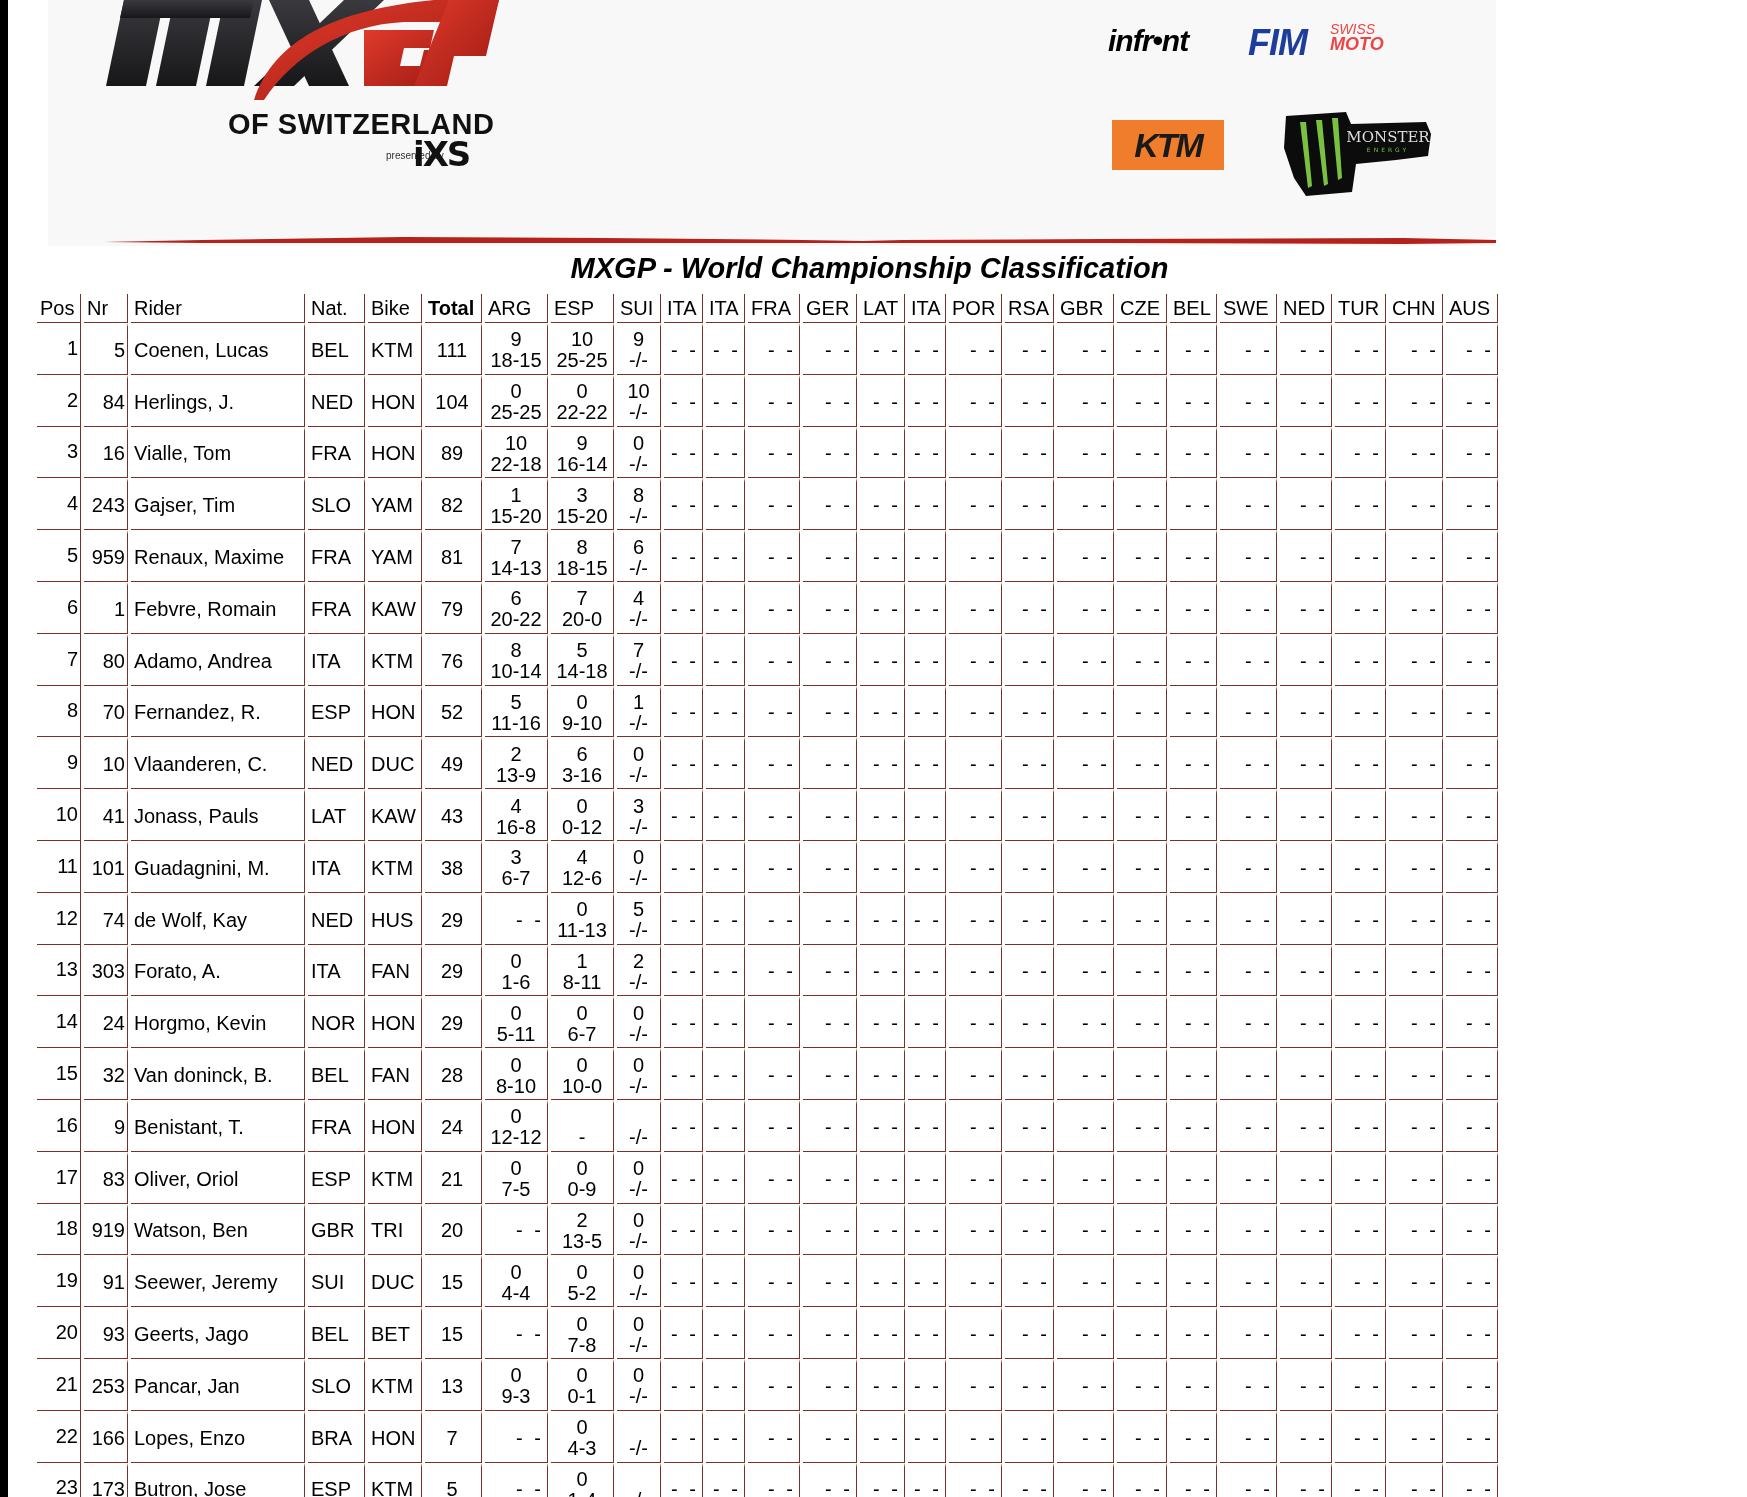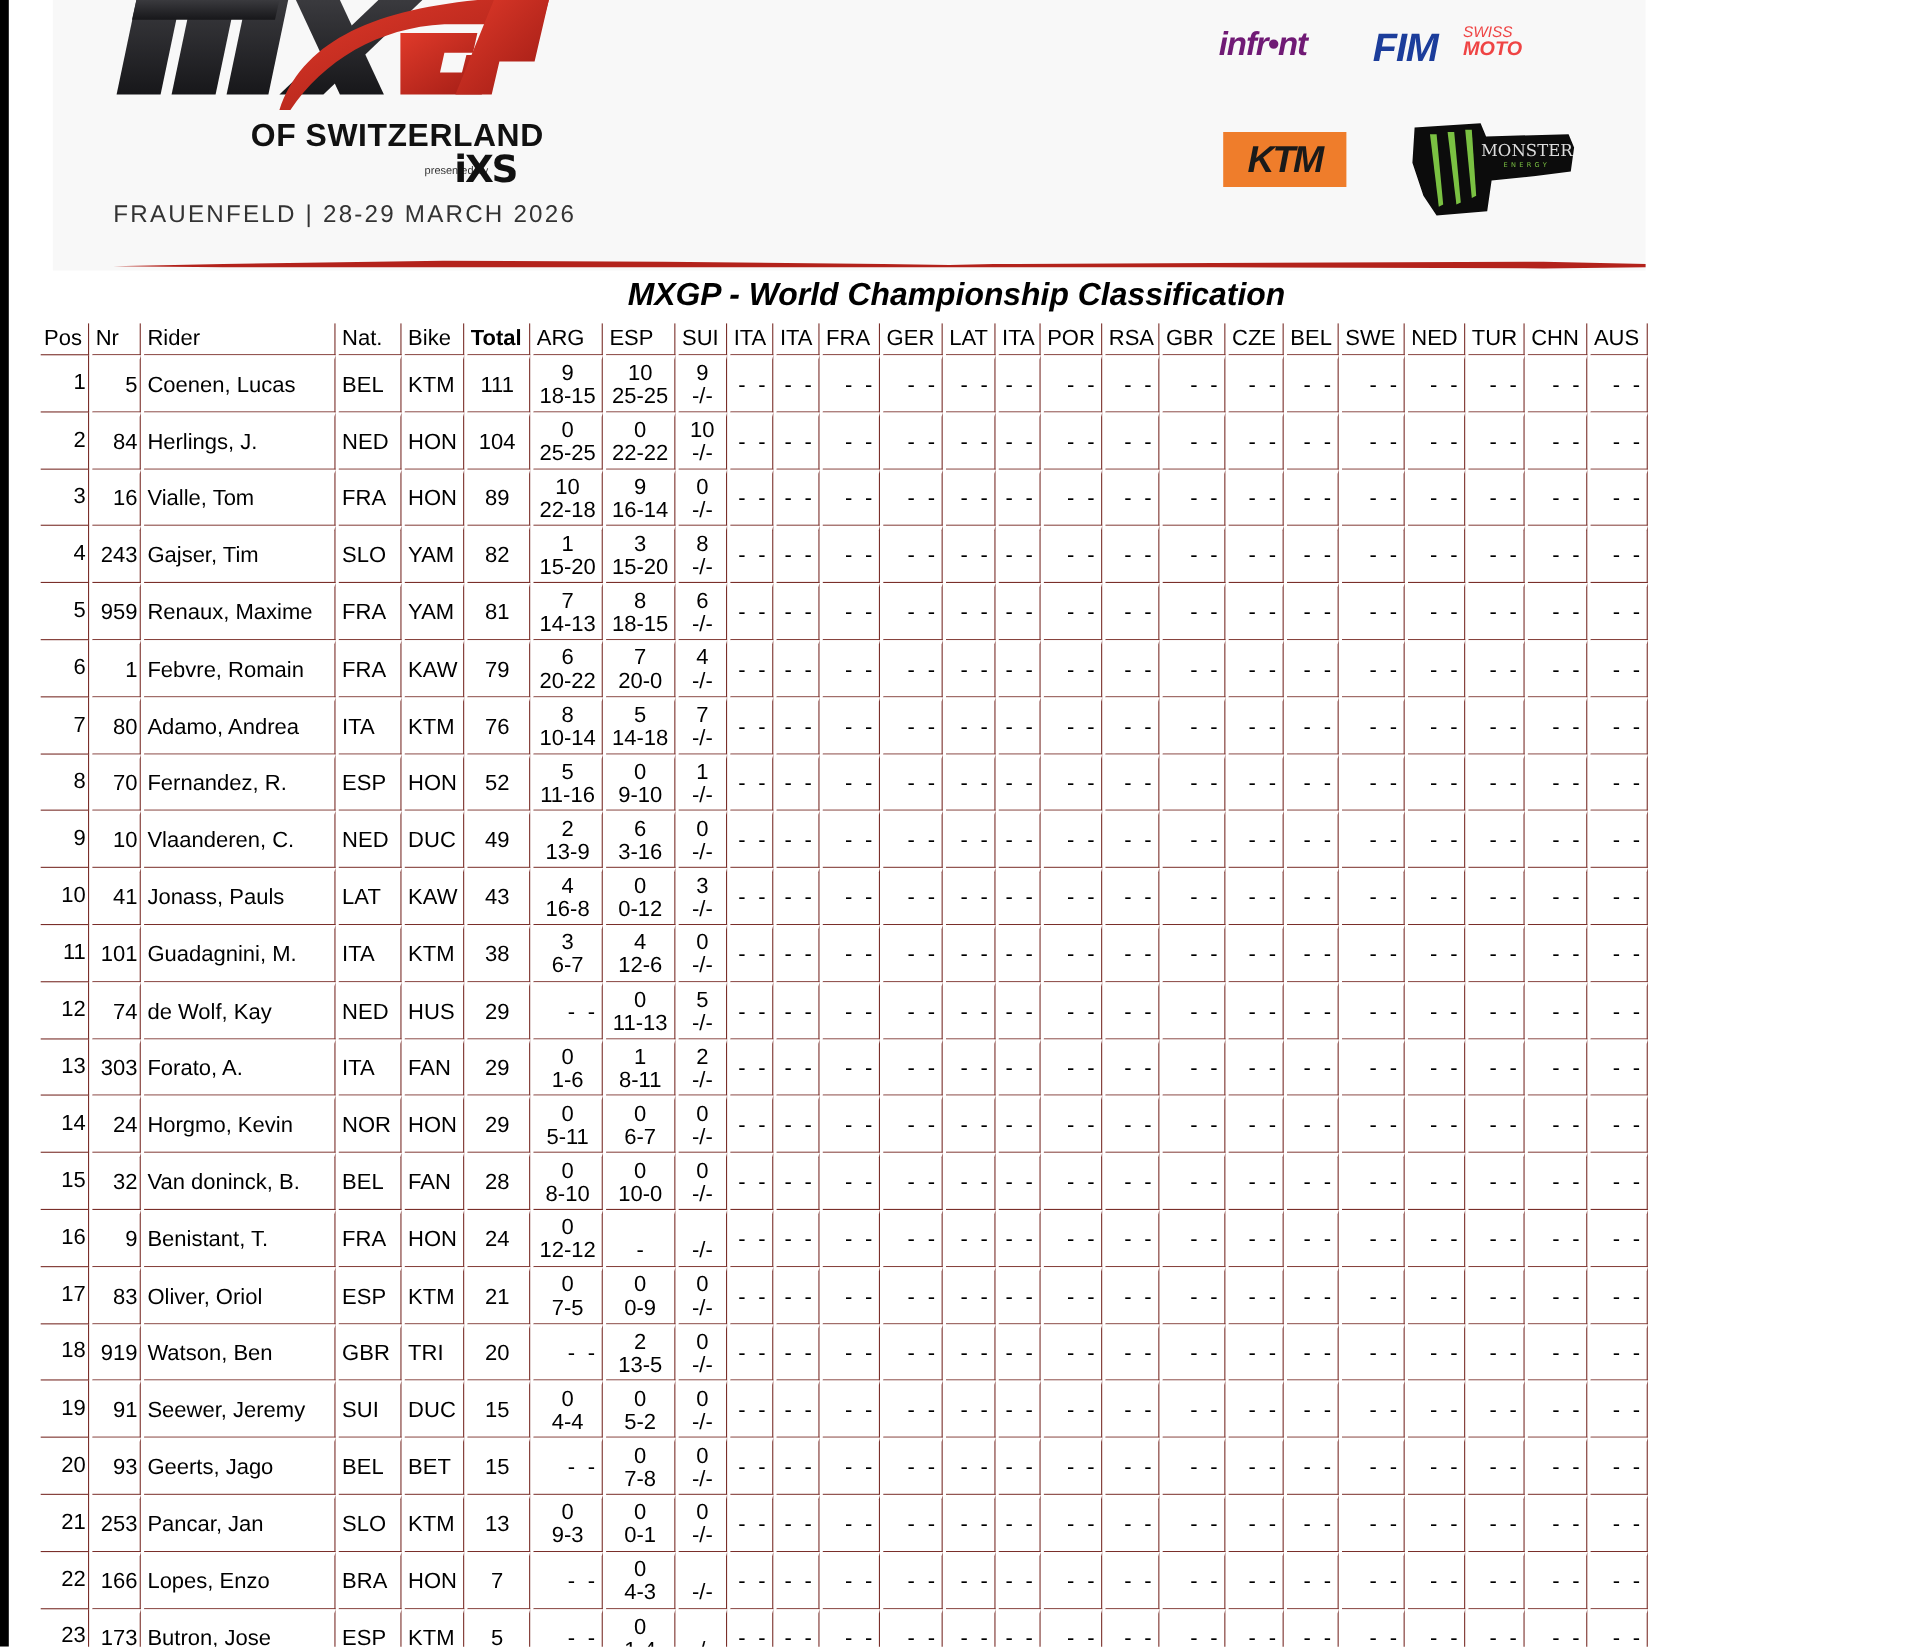--- a/index.html
+++ b/index.html
@@ -10,21 +10,21 @@
 
   
   .banner { position: absolute; left: 48px; top: 0; width: 1448px; height: 246px; background: #f8f8f8; overflow: hidden; }
   .logo-mx { position: absolute; left: 56px; top: 0px; width: 440px; height: 100px; }
   .logo-sub { position: absolute; left: 180px; top: 108px; font-size: 29px; font-weight: bold; color: #111; letter-spacing: 0.5px; }
   .presented { position: absolute; left: 290px; top: 150px; font-size: 10px; color: #333; padding-left: 48px; }
   .ixs { position: absolute; left: 365px; top: 134px; font-size: 34px; font-weight: 900; color: #111; letter-spacing: -2px; font-family: "DejaVu Sans", sans-serif; }
   .event-line { position: absolute; left: 55px; top: 182px; font-size: 22px; color: #333; letter-spacing: 2px; }
 
   .sponsor { position: absolute; }
-  .infront { left: 1060px; top: 24px; color: #701a75; font-size: 30px; font-weight: bold; font-style: italic; letter-spacing: -1px; }
+  .infront { left: 1060px; top: 24px; color: #000000; font-size: 30px; font-weight: bold; font-style: italic; letter-spacing: -1px; }
   .fim { left: 1200px; top: 22px; color: #1c3d9b; font-size: 36px; font-weight: bold; font-style: italic; letter-spacing: -1px; }
   .swissmoto { left: 1282px; top: 22px; color: #ef4444; font-size: 14px; line-height: 15px; font-style: italic; }
   .swissmoto b { font-size: 18px; display: block; font-weight: 900; }
   .ktm { left: 1064px; top: 120px; width: 112px; height: 50px; background: #ef7d2b; color: #1a1a1a; font-size: 34px; font-weight: 900; font-style: italic; text-align: center; line-height: 50px; letter-spacing: -2px; }
   .monster { left: 1228px; top: 108px; width: 160px; height: 90px; }
   .red-stripe { position: absolute; left: 55px; top: 235px; width: 1400px; height: 10px; }
 
   
   .title { position: absolute; left: 0; width: 1747px; top: 252px; text-align: center; font-size: 29px; font-weight: bold; padding-left: 12px; }
   .title span { display: inline-block; margin-left: -20px; font-style: italic; }
@@ -70,21 +70,20 @@
     <polygon points="20,0 150,0 146,18 16,18" fill="url(#gdark)"></polygon>
     <polygon points="165,0 205,0 245,86 205,86" fill="url(#gdark)"></polygon>
     <polygon points="240,0 280,0 190,86 150,86" fill="url(#gdark)"></polygon>
     <path d="M150,100 C170,40 230,10 330,0 L395,0 L389,22 L300,22 C240,25 190,55 160,100 Z" fill="url(#gred)"></path>
     <polygon points="260,30 330,30 326,48 300,48 296,66 316,66 320,50 345,50 334,86 260,86" fill="url(#gred)"></polygon>
     <polygon points="345,0 395,0 382,56 350,56 343,86 310,86" fill="url(#gred)"></polygon>
   </svg>
   <div class="logo-sub">OF SWITZERLAND</div>
   <div class="presented">presented by</div>
   <div class="ixs">iXS</div>
-  <div class="event-line">FRAUENFELD | 28-29 MARCH 2026</div>
 
   <div class="sponsor infront">infr•nt</div>
   <div class="sponsor fim">FIM</div>
   <div class="sponsor swissmoto">SWISS<b>MOTO</b></div>
   <div class="sponsor ktm">KTM</div>
   <svg class="sponsor monster" viewBox="0 0 160 90">
     <path d="M10,8 L70,4 L75,16 L150,14 L155,26 L152,48 L120,52 L80,56 L76,84 L30,88 L18,70 L8,40 Z" fill="#0c0c0c"></path>
     <path d="M24,14 L30,14 L36,78 L32,80 Z" fill="#7ac142"></path>
     <path d="M40,12 L46,12 L52,76 L48,78 Z" fill="#7ac142"></path>
     <path d="M56,10 L62,10 L66,70 L62,72 Z" fill="#7ac142"></path>

